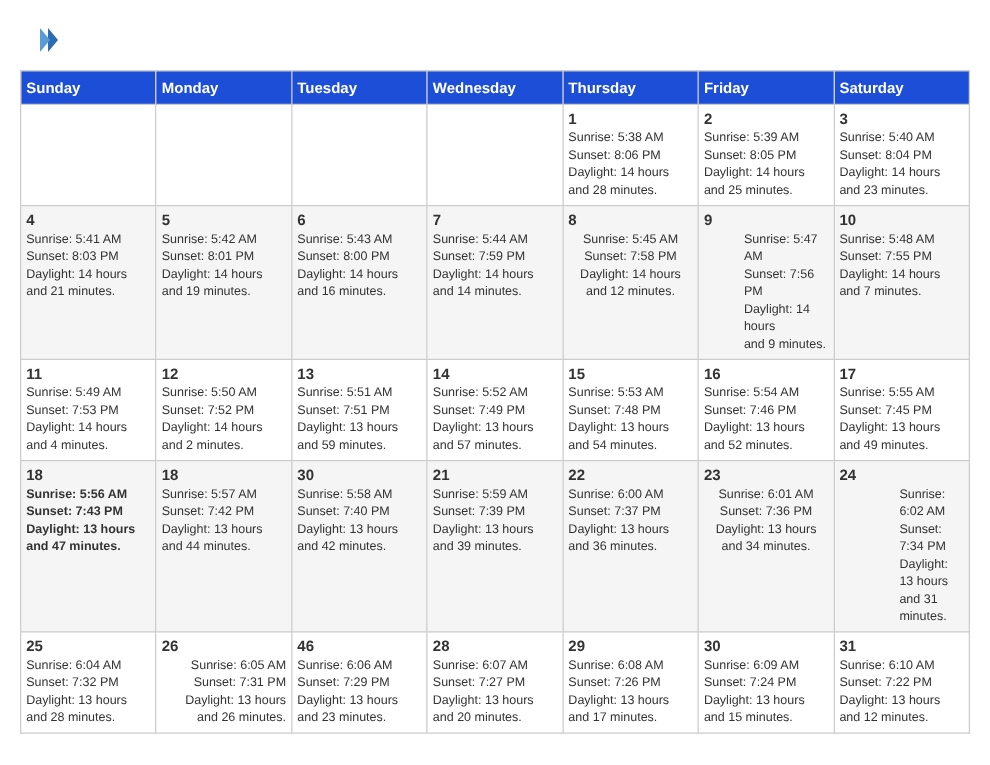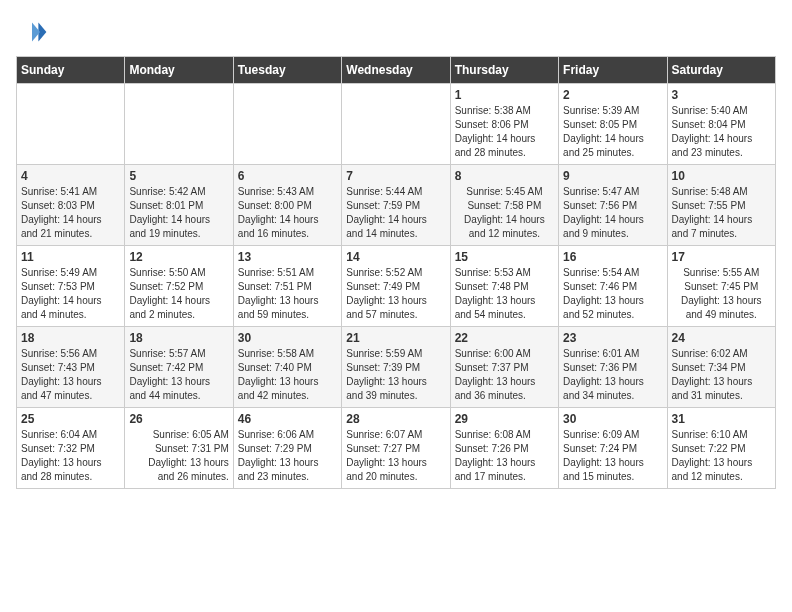--- a/index.html
+++ b/index.html
@@ -47,21 +47,21 @@
       font-size: 16px;
       font-weight: normal;
       color: #555;
     }
     table {
       width: 100%;
       border-collapse: collapse;
       font-size: 11px;
     }
     thead tr th {
-      background-color: #404040;
+      background-color: #1d4ed8;
       color: #fff;
       padding: 6px 4px;
       text-align: left;
       font-size: 12px;
       font-weight: bold;
       border: 1px solid #ccc;
     }
     tbody tr td {
       border: 1px solid #ccc;
       vertical-align: top;
@@ -180,21 +180,21 @@
         </td>
         <td>
           <span class="day-num">8</span>
           <div class="day-detail" style="white-space: pre-line; text-align: center;">Sunrise: 5:45 AM
 Sunset: 7:58 PM
 Daylight: 14 hours
 and 12 minutes.</div>
         </td>
         <td>
           <span class="day-num">9</span>
-          <div class="day-detail" style="white-space: pre-line;">Sunrise: 5:47 AM
+          <div class="day-detail" style="white-space: pre-line; margin-left: 32px;">Sunrise: 5:47 AM
 Sunset: 7:56 PM
 Daylight: 14 hours
 and 9 minutes.</div>
         </td>
         <td>
           <span class="day-num">10</span>
           <div class="day-detail" style="white-space: pre-line;">Sunrise: 5:48 AM
 Sunset: 7:55 PM
 Daylight: 14 hours
 and 7 minutes.</div>
@@ -238,30 +238,30 @@
         </td>
         <td>
           <span class="day-num">16</span>
           <div class="day-detail" style="white-space: pre-line;">Sunrise: 5:54 AM
 Sunset: 7:46 PM
 Daylight: 13 hours
 and 52 minutes.</div>
         </td>
         <td>
           <span class="day-num">17</span>
-          <div class="day-detail" style="white-space: pre-line; text-align: center;">Sunrise: 5:55 AM
+          <div class="day-detail" style="white-space: pre-line;">Sunrise: 5:55 AM
 Sunset: 7:45 PM
 Daylight: 13 hours
 and 49 minutes.</div>
         </td>
       </tr>
       <tr>
         <td>
           <span class="day-num">18</span>
-          <div class="day-detail" style="white-space: pre-line;">Sunrise: 5:56 AM
+          <div class="day-detail" style="white-space: pre-line; font-weight: bold;">Sunrise: 5:56 AM
 Sunset: 7:43 PM
 Daylight: 13 hours
 and 47 minutes.</div>
         </td>
         <td>
           <span class="day-num">18</span>
           <div class="day-detail" style="white-space: pre-line;">Sunrise: 5:57 AM
 Sunset: 7:42 PM
 Daylight: 13 hours
 and 44 minutes.</div>
@@ -282,28 +282,28 @@
         </td>
         <td>
           <span class="day-num">22</span>
           <div class="day-detail" style="white-space: pre-line;">Sunrise: 6:00 AM
 Sunset: 7:37 PM
 Daylight: 13 hours
 and 36 minutes.</div>
         </td>
         <td>
           <span class="day-num">23</span>
-          <div class="day-detail" style="white-space: pre-line;">Sunrise: 6:01 AM
+          <div class="day-detail" style="white-space: pre-line; text-align: center;">Sunrise: 6:01 AM
 Sunset: 7:36 PM
 Daylight: 13 hours
 and 34 minutes.</div>
         </td>
         <td>
           <span class="day-num">24</span>
-          <div class="day-detail" style="white-space: pre-line;">Sunrise: 6:02 AM
+          <div class="day-detail" style="white-space: pre-line; margin-left: 48px;">Sunrise: 6:02 AM
 Sunset: 7:34 PM
 Daylight: 13 hours
 and 31 minutes.</div>
         </td>
       </tr>
       <tr>
         <td>
           <span class="day-num">25</span>
           <div class="day-detail" style="white-space: pre-line;">Sunrise: 6:04 AM
 Sunset: 7:32 PM

